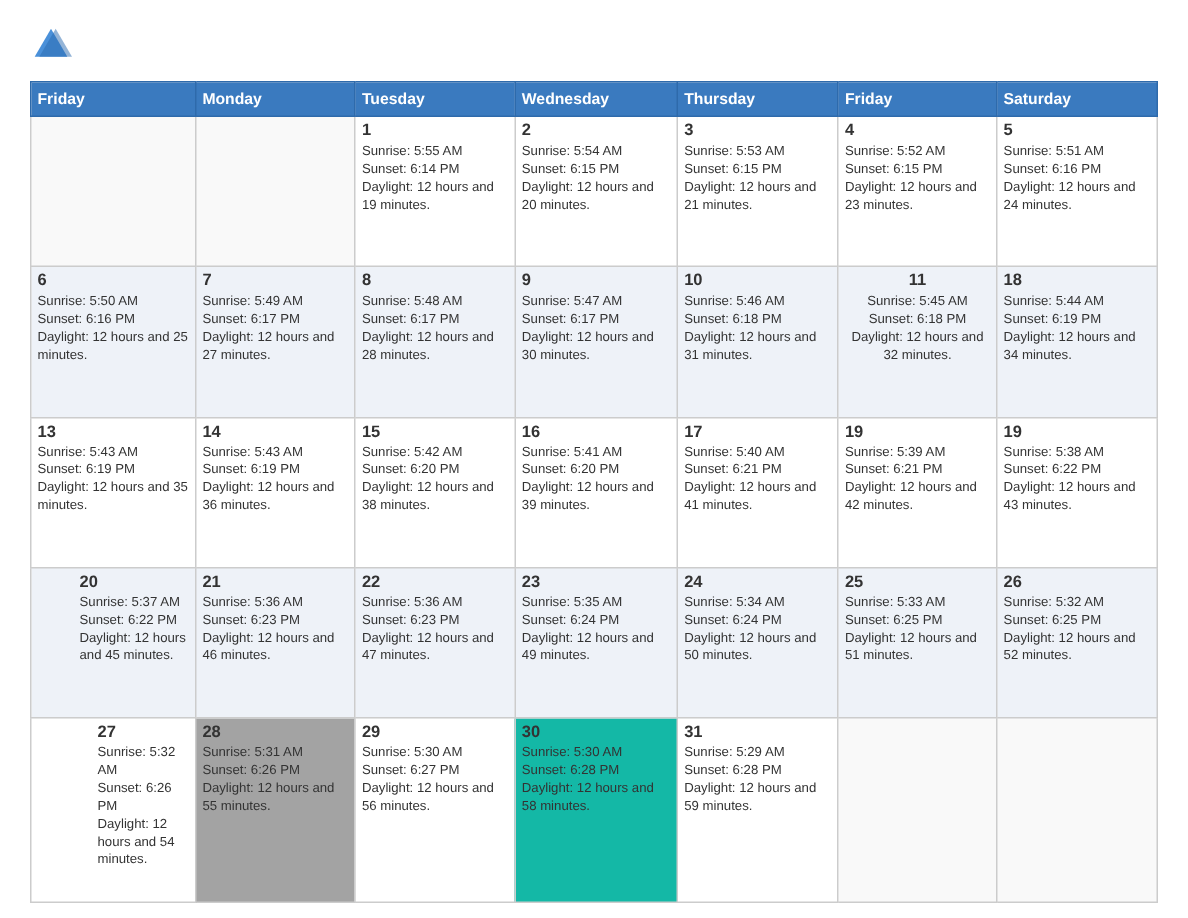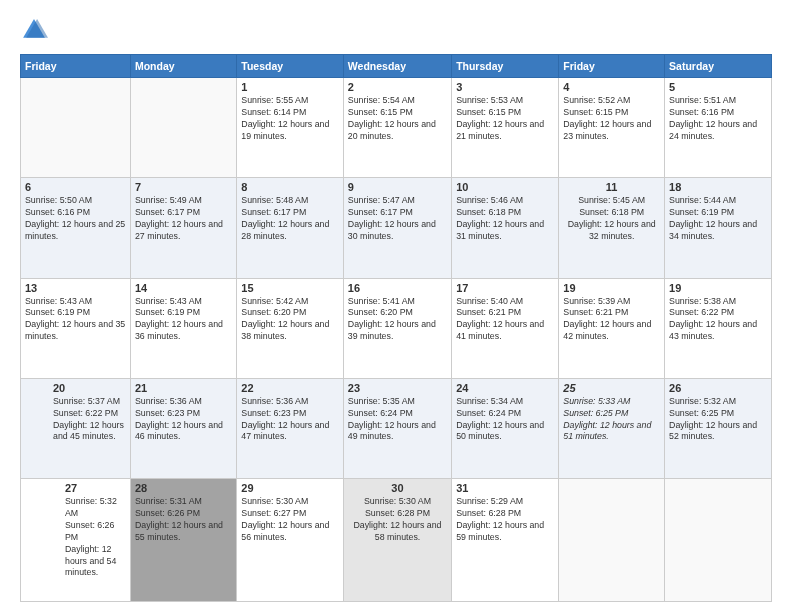--- a/index.html
+++ b/index.html
@@ -230,21 +230,21 @@
             <div class="day-info">Sunrise: 5:36 AM<br>Sunset: 6:23 PM<br>Daylight: 12 hours and 47 minutes.</div>
           </td>
           <td style="background: rgb(238, 242, 248);">
             <span class="day-number">23</span>
             <div class="day-info">Sunrise: 5:35 AM<br>Sunset: 6:24 PM<br>Daylight: 12 hours and 49 minutes.</div>
           </td>
           <td style="background: rgb(238, 242, 248);">
             <span class="day-number">24</span>
             <div class="day-info">Sunrise: 5:34 AM<br>Sunset: 6:24 PM<br>Daylight: 12 hours and 50 minutes.</div>
           </td>
-          <td style="background: rgb(238, 242, 248); font-style: italic;">
+          <td style="background: rgb(238, 242, 248);">
             <span class="day-number">25</span>
             <div class="day-info">Sunrise: 5:33 AM<br>Sunset: 6:25 PM<br>Daylight: 12 hours and 51 minutes.</div>
           </td>
           <td style="background: rgb(238, 242, 248);">
             <span class="day-number">26</span>
             <div class="day-info">Sunrise: 5:32 AM<br>Sunset: 6:25 PM<br>Daylight: 12 hours and 52 minutes.</div>
           </td>
         </tr>
         <tr>
           <td style="background: rgb(255, 255, 255); padding-left: 44px;">
@@ -252,21 +252,21 @@
             <div class="day-info">Sunrise: 5:32 AM<br>Sunset: 6:26 PM<br>Daylight: 12 hours and 54 minutes.</div>
           </td>
           <td style="background: #a3a3a3;">
             <span class="day-number">28</span>
             <div class="day-info">Sunrise: 5:31 AM<br>Sunset: 6:26 PM<br>Daylight: 12 hours and 55 minutes.</div>
           </td>
           <td style="background: rgb(255, 255, 255);">
             <span class="day-number">29</span>
             <div class="day-info">Sunrise: 5:30 AM<br>Sunset: 6:27 PM<br>Daylight: 12 hours and 56 minutes.</div>
           </td>
-          <td style="background: #e5e5e5; text-align: center;">
+          <td style="background: #14b8a6;">
             <span class="day-number">30</span>
             <div class="day-info">Sunrise: 5:30 AM<br>Sunset: 6:28 PM<br>Daylight: 12 hours and 58 minutes.</div>
           </td>
           <td style="background: rgb(255, 255, 255);">
             <span class="day-number">31</span>
             <div class="day-info">Sunrise: 5:29 AM<br>Sunset: 6:28 PM<br>Daylight: 12 hours and 59 minutes.</div>
           </td>
           <td class="empty"></td>
           <td class="empty"></td>
         </tr>

